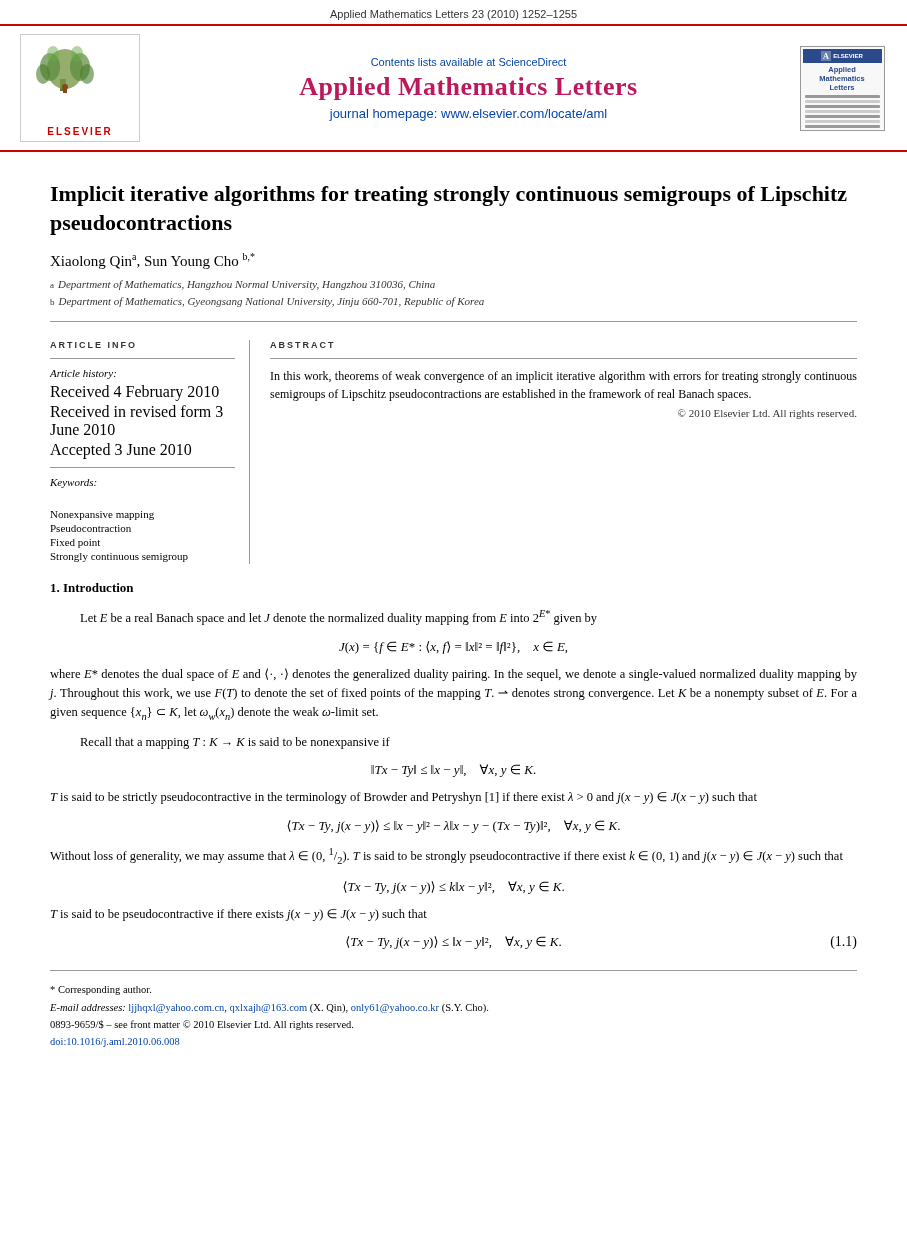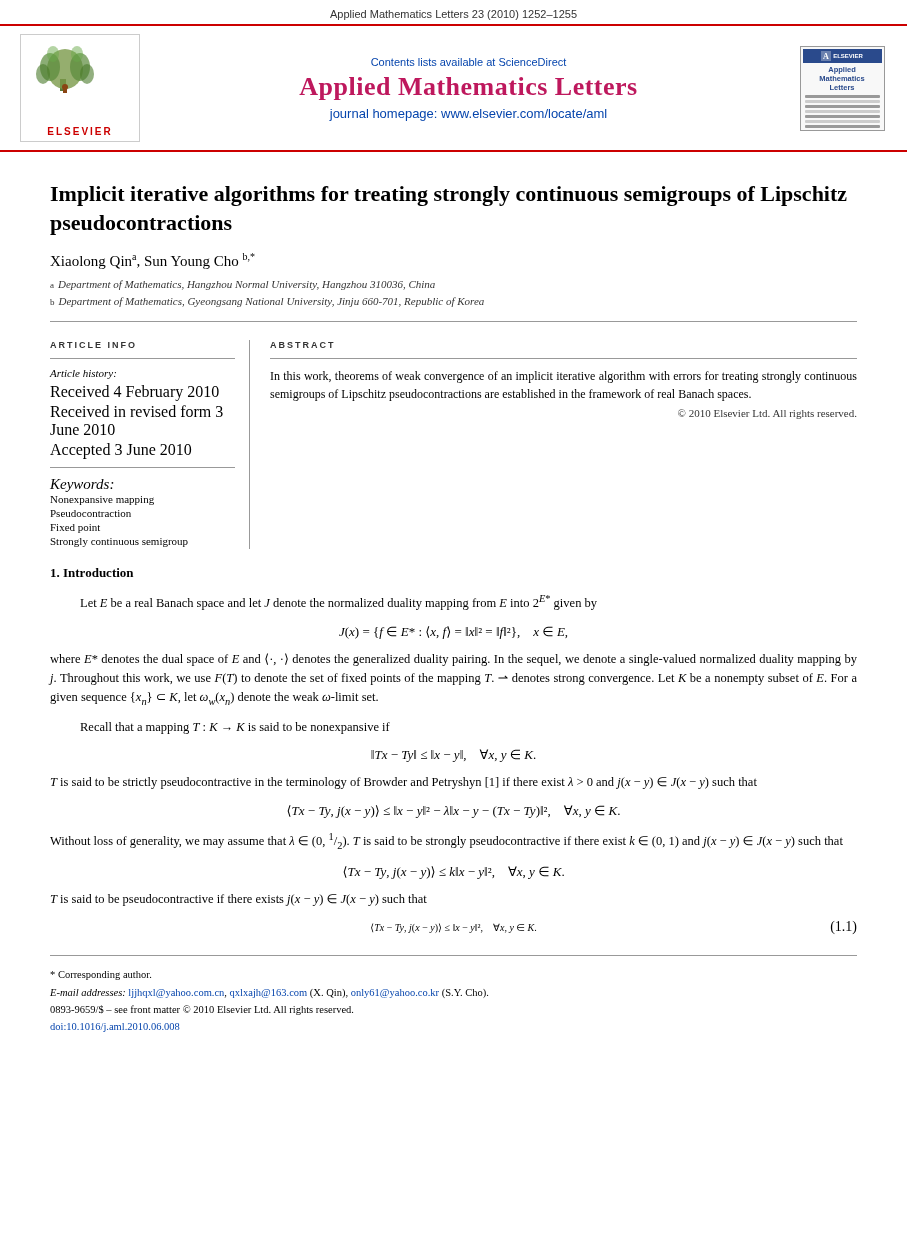--- a/index.html
+++ b/index.html
@@ -254,23 +254,23 @@
       margin-bottom: 2px;
     }
 
     .left-col hr {
       border: none;
       border-top: 1px solid #999;
       margin: 8px 0;
     }
 
     .keywords-label {
-      font-size: 15px;
+      font-size: 11px;
       font-style: italic;
-      margin-bottom: 0;
+      margin-bottom: 20px;
     }
 
     .keyword-item {
       font-size: 11px;
       margin-bottom: 2px;
     }
 
     
     .abstract-text {
       font-size: 12px;
@@ -317,21 +317,21 @@
     .math-with-num {
       display: flex;
       align-items: center;
       justify-content: space-between;
       margin: 10px 0;
     }
 
     .math-center {
       flex: 1;
       text-align: center;
-      font-size: 10px;
+      font-size: 13px;
     }
 
     .eq-num {
       width: 60px;
       text-align: right;
       font-size: 14px;
     }
 
     
     .footnote-area {

